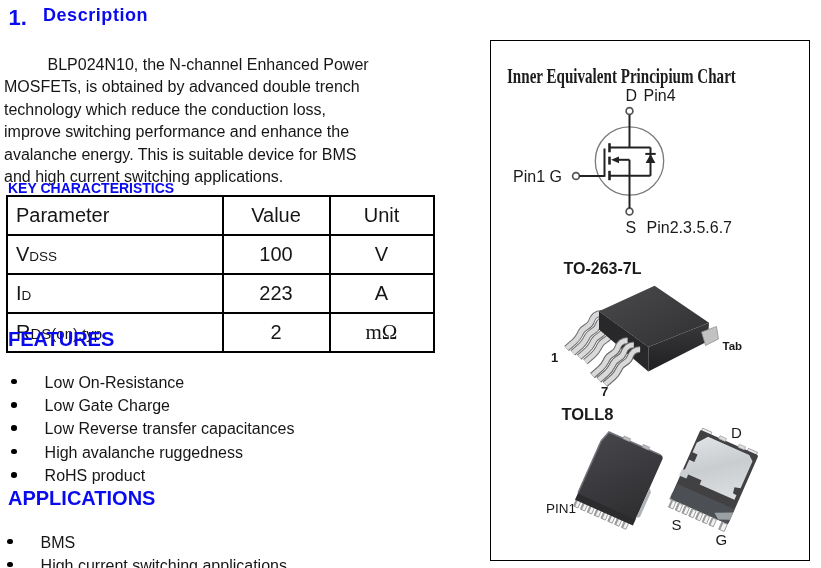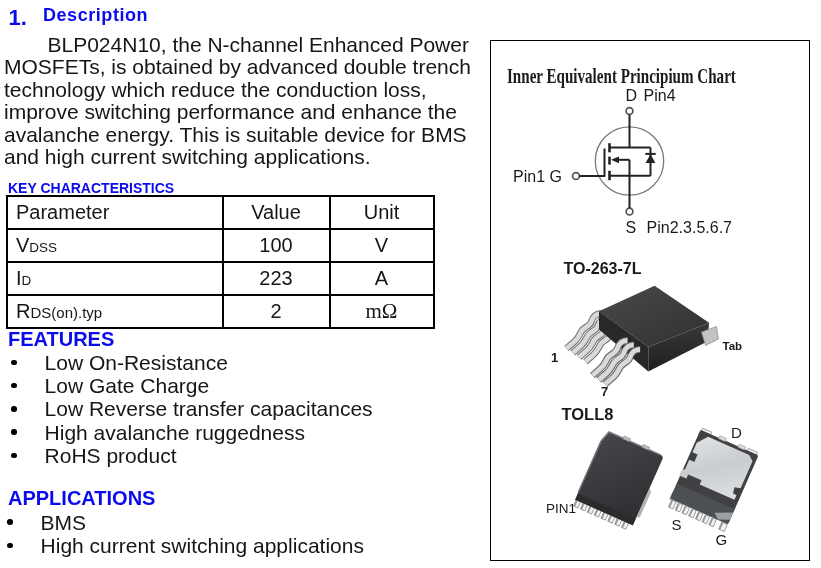--- a/index.html
+++ b/index.html
@@ -1,22 +1,22 @@
 <!DOCTYPE html>
 <html><head>
 <meta charset="utf-8">
 <style>
 * { margin:0; padding:0; box-sizing:border-box; }
 html,body { width:821px; height:568px; background:#ffffff; }
 body { font-family:"Liberation Sans",sans-serif; position:relative; overflow:hidden; color:#161616; }
 .abs { position:absolute; }
 .blue { color:#0a0aee; font-weight:bold; }
-.bt { font-size:21px; }
+.bt { font-size:16px;margin-top:20px; }
 table.kc { border-collapse:collapse; table-layout:fixed; }
-table.kc td { border:2px solid #000; font-size:20px; padding:0; height:33px; }
+table.kc td { border:2px solid #000; font-size:20px; padding:0; height:39px; }
 td.c { text-align:center;margin-top:24px; }
 table.kc td.p1 { padding-left:8.5px; }
 sub.s { font-size:13.5px; vertical-align:baseline; }
 .bul { display:inline-block; width:5.6px; height:5.6px; background:#000; border-radius:50%; margin:0 28px 4px 0; vertical-align:middle; }
 </style>
 </head>
 <body>
 
   <div class="abs blue" style="left:8.5px; top:5px; font-size:22px;">1.</div>
   <div class="abs blue" style="left:43px; top:5px; font-size:18px; letter-spacing:0.55px;">Description</div>

